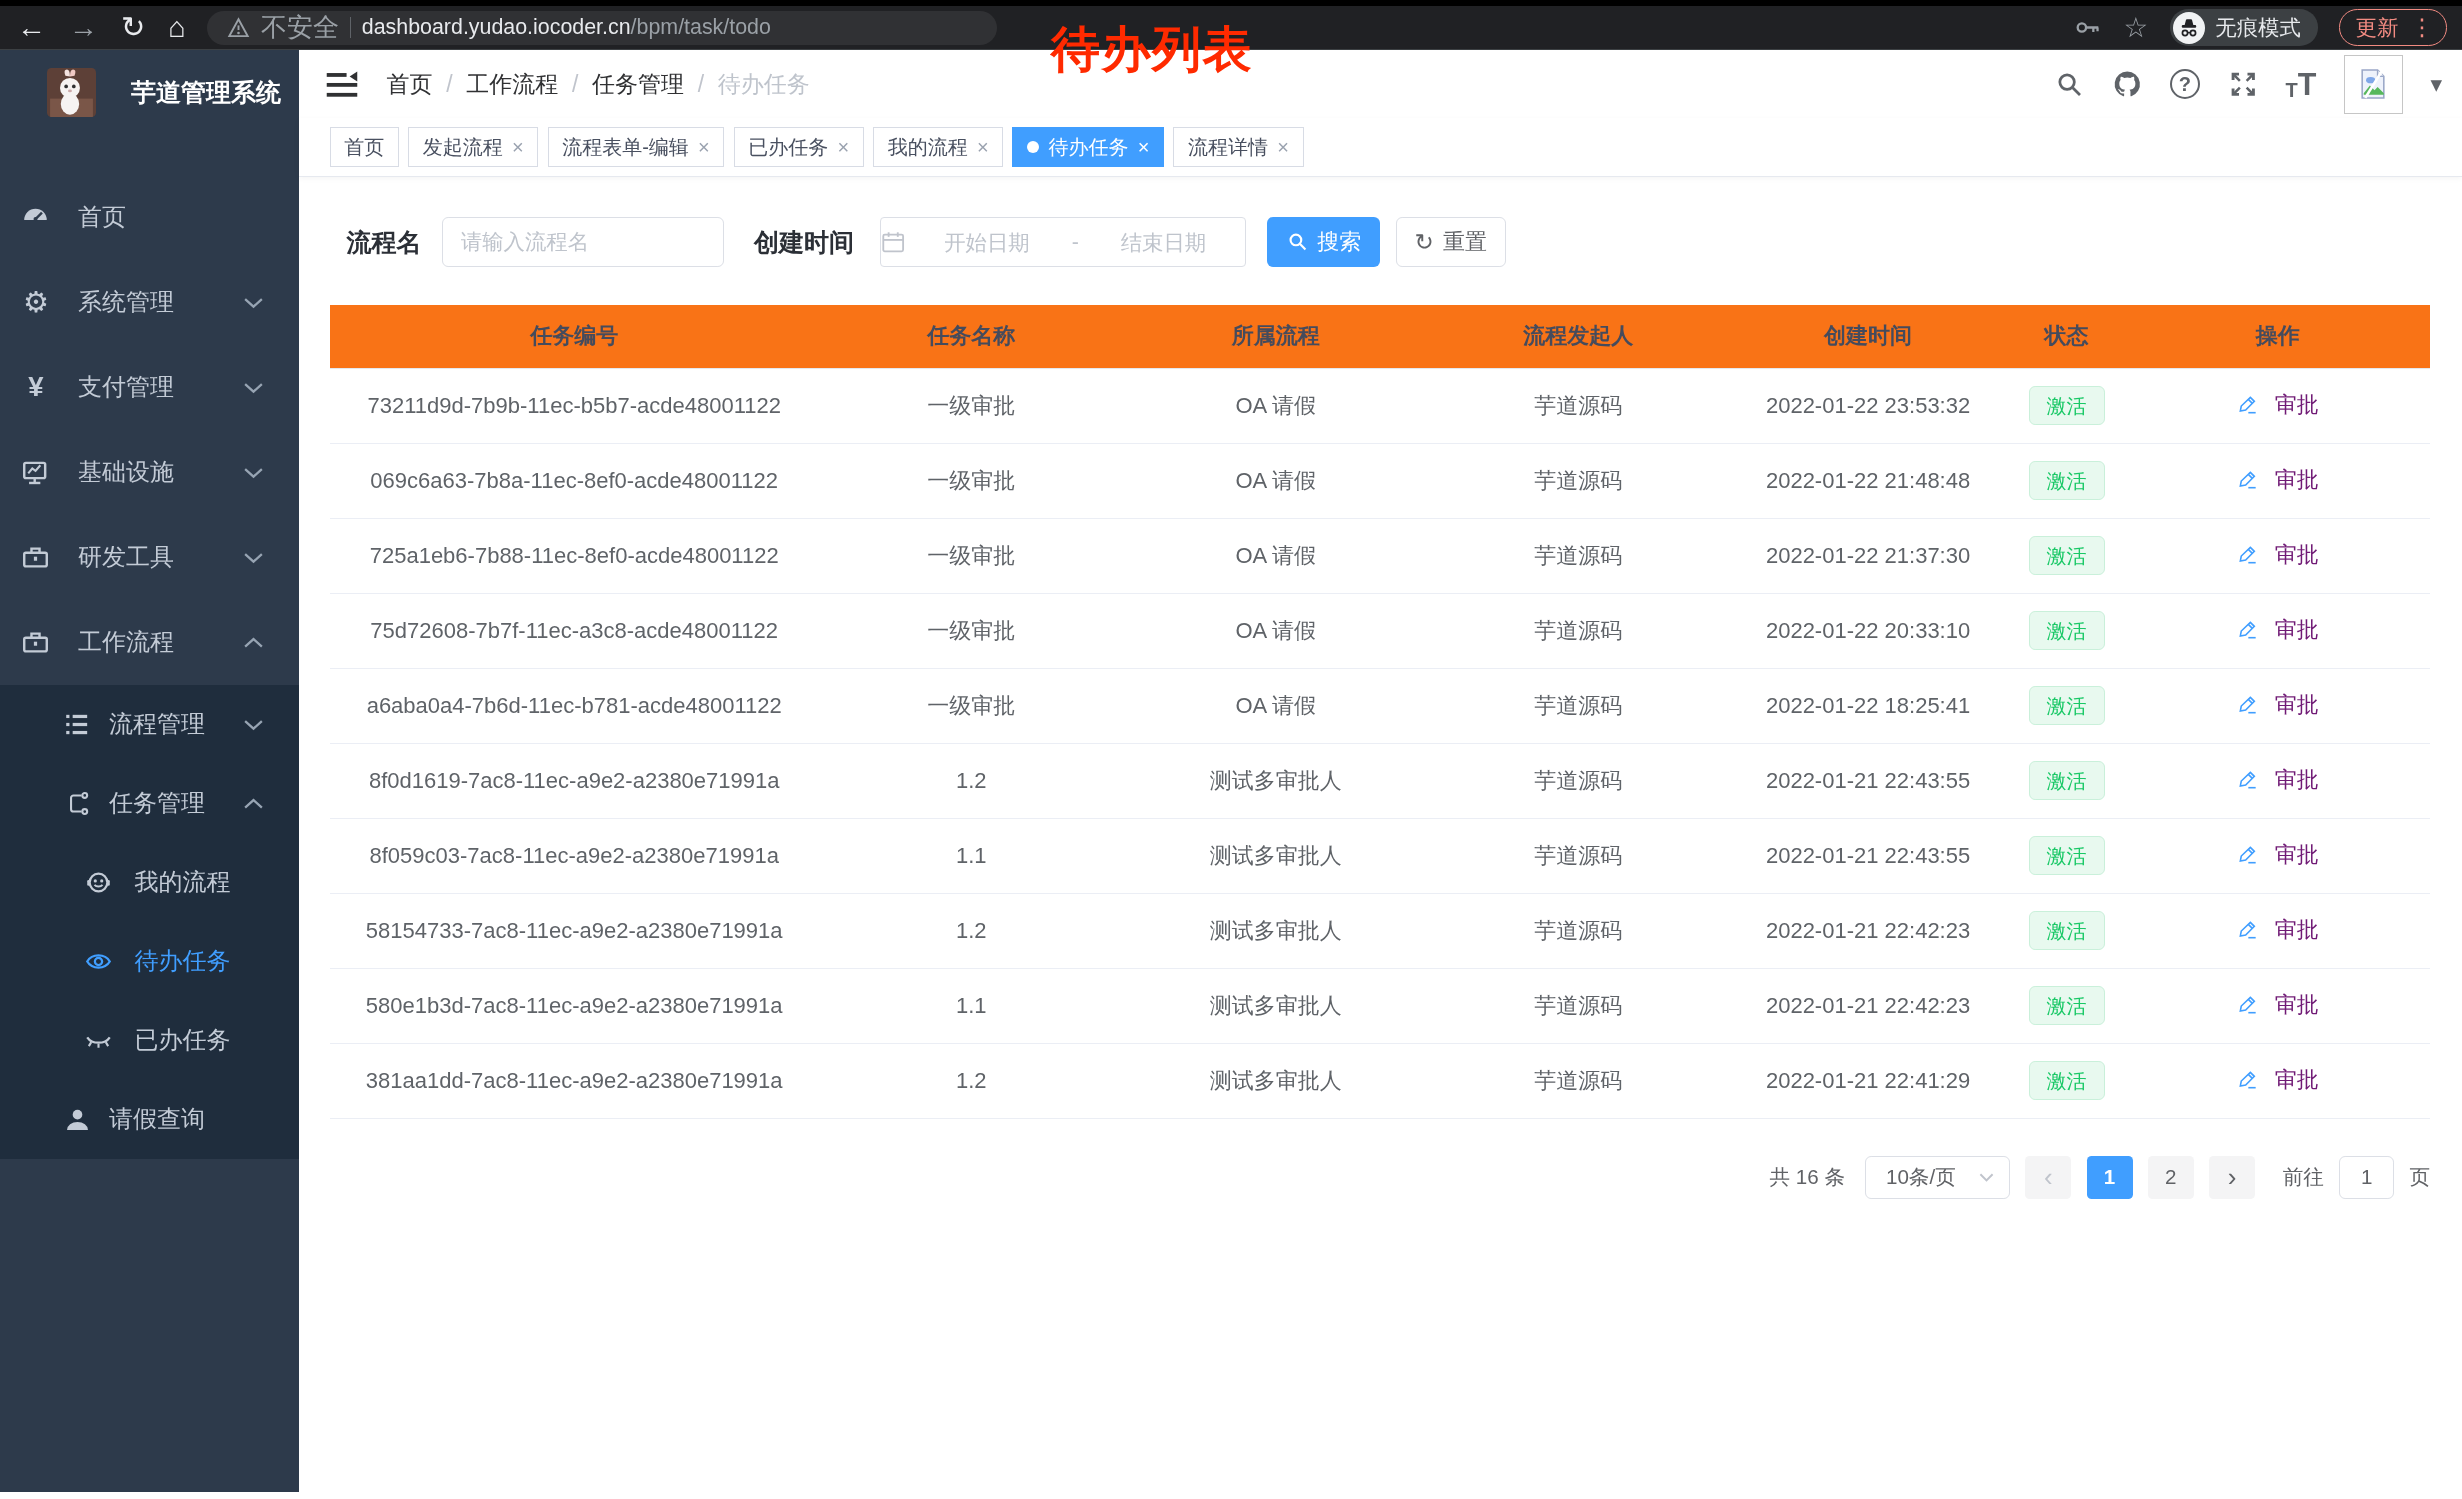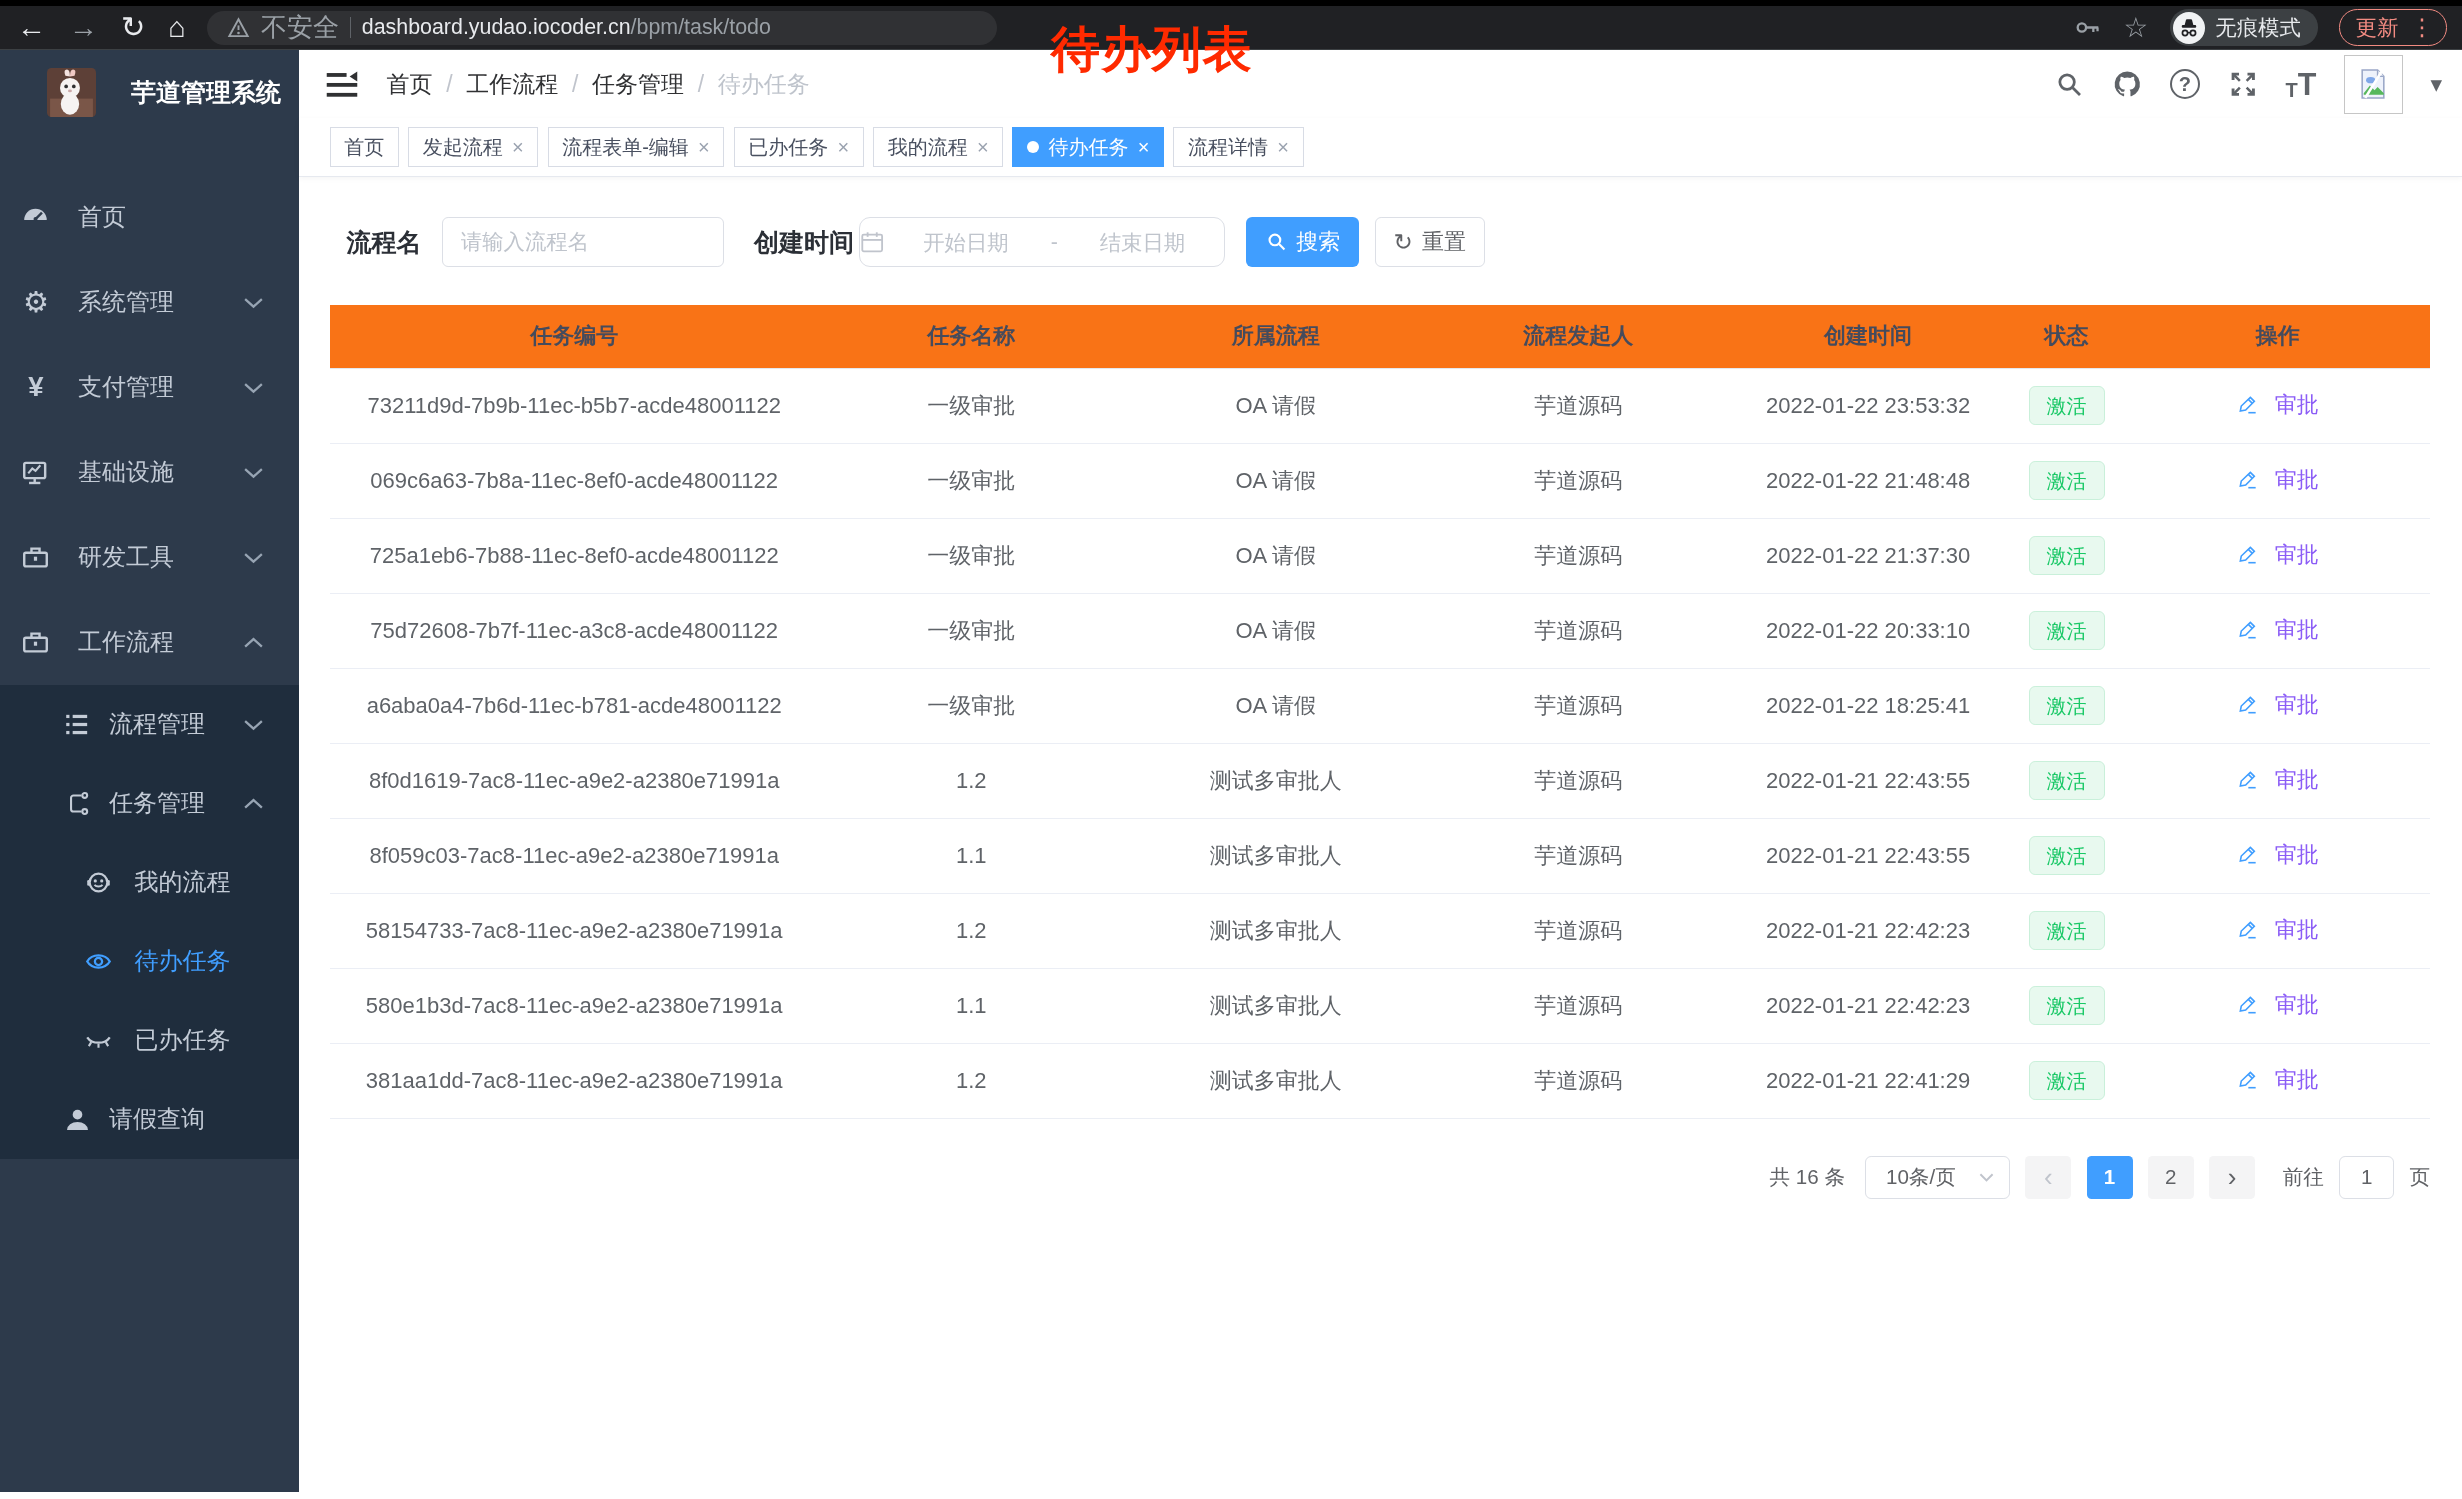--- a/index.html
+++ b/index.html
@@ -84,39 +84,39 @@
 
   .content { padding:40px 32px 0 30.5px; }
 
   
   .filters { display:flex; align-items:center; height:50px; }
   .f-label { font-size:25px; font-weight:700; color:#2b2f36; margin-left:17px; white-space:nowrap; }
   .f-label.first { margin-left:17px; }
   .name-input { width:282px; height:50px; border:1.5px solid #dcdfe6; border-radius:6.1px; margin-left:20px;
     font-size:21.4px; padding:0 18.3px; color:#606266; font-family:Liberation Serif, serif; }
   .name-input::placeholder { color:#bfc4cc; }
-  .date-range { width:366px; height:50px; border:1.5px solid #dcdfe6; border-radius:11px; margin-left:5px;
+  .date-range { width:366px; height:50px; border:1.5px solid #dcdfe6; border-radius:4px; margin-left:26px;
     display:flex; align-items:center; padding:0 0; color:#bfc4cc; }
   .date-range .ph { flex:1; text-align:center; font-size:21.4px; }
   .date-range .sep { font-size:21.4px; color:#bfc4cc; padding:0 3.1px; }
   .btn { height:50px; border-radius:6.1px; display:flex; align-items:center; justify-content:center;
     gap:9.2px; font-size:22px; cursor:pointer; }
   .btn-search { width:113px; background:#409eff; color:#fff; border:none; margin-left:21.4px; }
   .btn-reset { width:110px; background:#fff; color:#606266; border:1.5px solid #dcdfe6; margin-left:15.3px; }
   .reset-glyph { font-size:23px; }
 
   
   table.task-table { width:100%; border-collapse:collapse; table-layout:fixed; margin-top:38px; }
   .task-table th { height:63px; background:#f97316; color:#454b5c; font-size:22px; font-weight:700;
     text-align:center; border-bottom:1.5px solid #e4e8ee; }
   .task-table td { height:75px; text-align:center; font-size:22px; color:#5f6368;
     border-bottom:1.5px solid #ebeef5; white-space:nowrap; overflow:hidden; }
   .status-tag { display:inline-block; padding:6.9px 17px; background:#e8f9ef; border:1.5px solid #c9f0da;
     border-radius:6.1px; color:#19c866; font-size:20px; line-height:1.2; }
-  .approve-link { display:inline-flex; align-items:center; gap:18px; color:#8b5cf6; font-size:22px;
+  .approve-link { display:inline-flex; align-items:center; gap:18px; color:#701a75; font-size:22px;
     text-decoration:none; cursor:pointer; }
 
   
   .pagination { margin-top:37px; display:flex; align-items:center; justify-content:flex-end;
     gap:15.3px; font-size:20.6px; color:#606266; }
   .pg-total { margin-right:4.6px; }
   .pg-size { width:145px; height:43px; border:1.5px solid #dcdfe6; border-radius:6.1px; display:flex;
     align-items:center; justify-content:space-between; padding:0 13.7px 0 20px; color:#606266; cursor:pointer; }
   .pg-btn { min-width:46px; height:43px; border-radius:4.6px; background:#f4f4f5; display:flex;
     align-items:center; justify-content:center; font-size:20.6px; color:#606266; cursor:pointer; }

